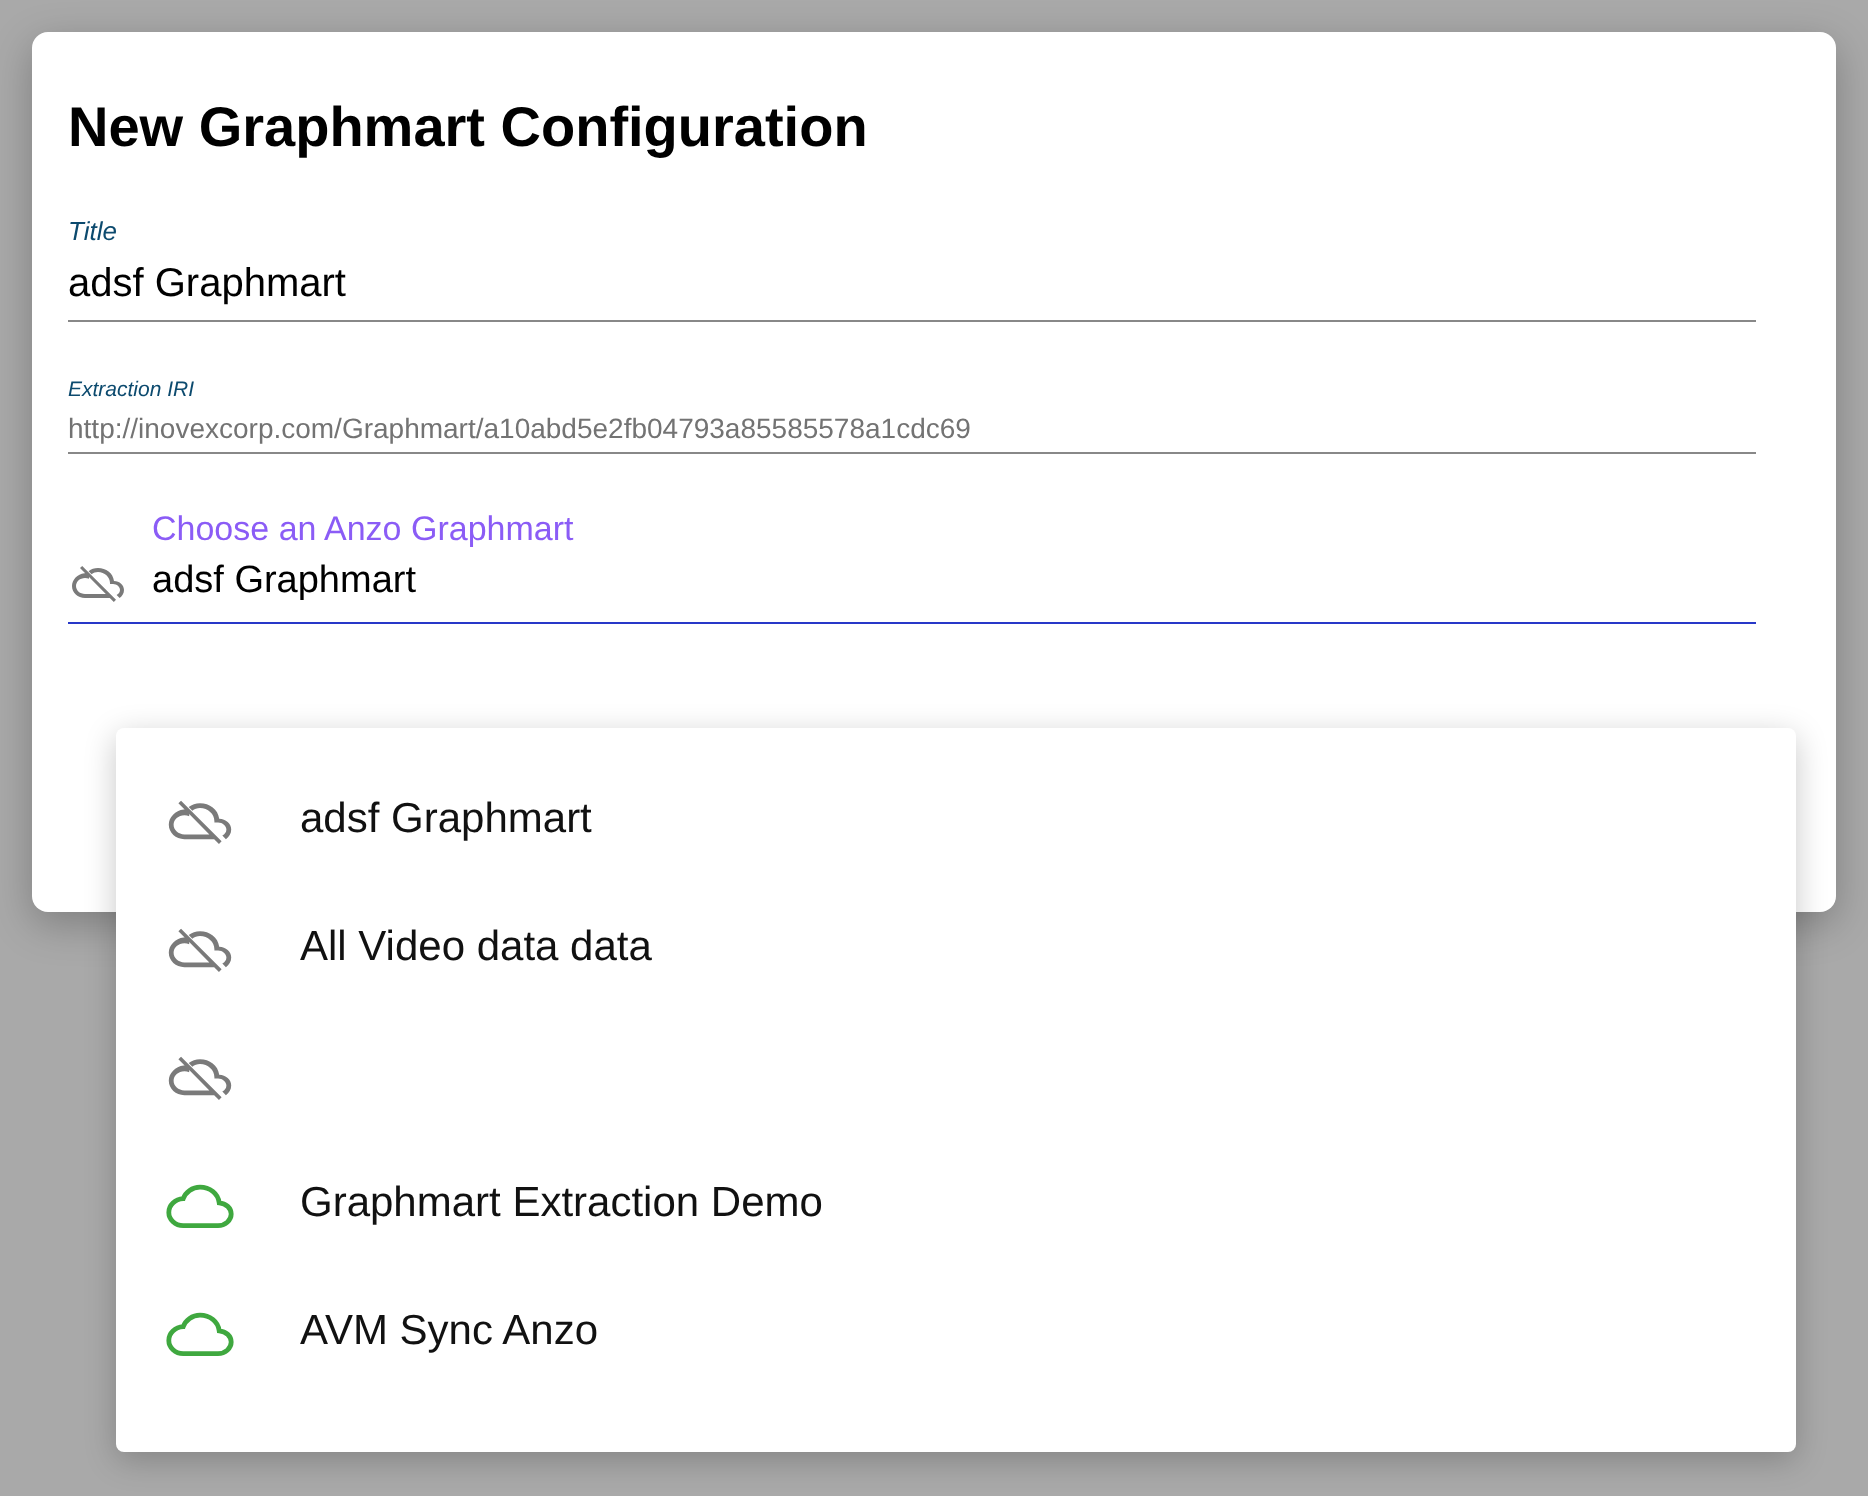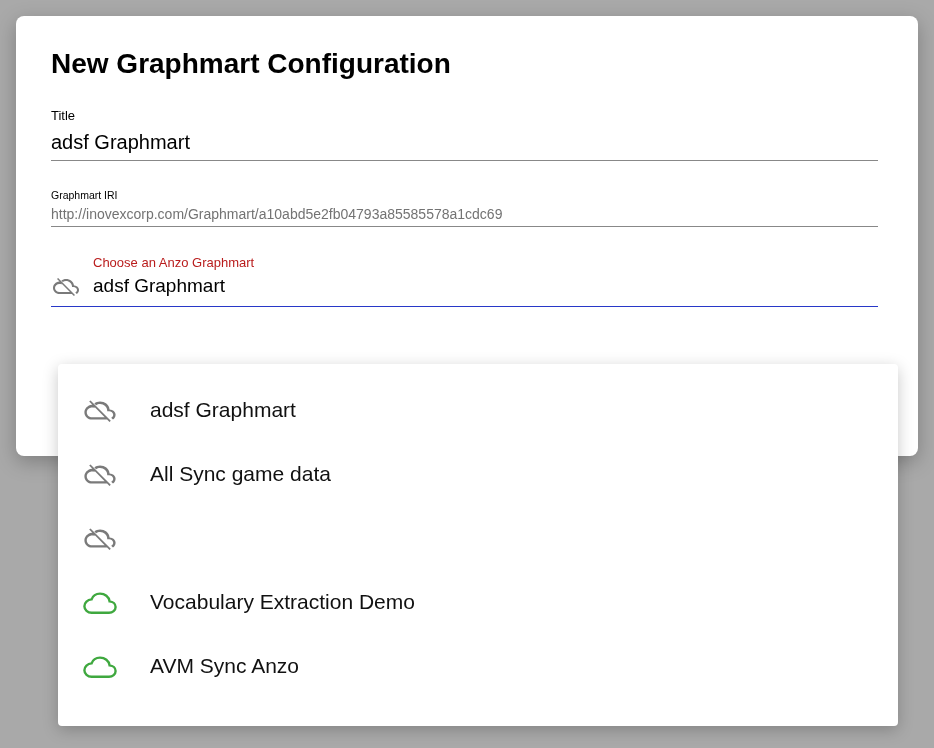--- a/index.html
+++ b/index.html
@@ -13,37 +13,38 @@
     }
     .modal {
       background: #fff;
       border-radius: 8px;
       position: absolute;
       top: 16px;
       left: 16px;
       right: 16px;
       height: 440px;
       box-shadow: 0 6px 20px rgba(0,0,0,0.25);
-      padding: 32px 40px 32px 35px;
+      padding: 32px 40px 32px 18px;
     }
     .modal-title {
       font-size: 28px;
       font-weight: bold;
       color: #000;
       margin-bottom: 28px;
     }
     .field {
       position: relative;
       margin-bottom: 28px;
     }
     .field-label {
       font-size: 13px;
-      color: #000000;
+      color: #0c4a6e;
       margin-bottom: 4px;
       display: block;
+      font-style: italic;
     }
     .field-label.small {
       font-size: 10.5px;
     }
     .field-input {
       width: 100%;
       border: none;
       border-bottom: 1px solid #888;
       font-size: 20px;
       color: #000;
@@ -55,22 +56,22 @@
     .field-input.small {
       font-size: 14px;
       color: #737373;
       padding: 1px 0 4px 0;
     }
     .combo-field {
       position: relative;
       margin-top: 2px;
     }
     .combo-label {
-      font-size: 13px;
-      color: #b91c1c;
+      font-size: 17px;
+      color: #8b5cf6;
       margin-left: 42px;
       margin-bottom: 4px;
       display: block;
     }
     .combo-row {
       display: flex;
       align-items: center;
       border-bottom: 1px solid #2838c8;
       padding-bottom: 8px;
     }
@@ -129,21 +130,21 @@
 
 <div class="modal">
   <h1 class="modal-title">New Graphmart Configuration</h1>
 
   <div class="field">
     <label class="field-label">Title</label>
     <input class="field-input" value="adsf Graphmart" style="">
   </div>
 
   <div class="field">
-    <label class="field-label small">Graphmart IRI</label>
+    <label class="field-label small">Extraction IRI</label>
     <input class="field-input small" value="http://inovexcorp.com/Graphmart/a10abd5e2fb04793a85585578a1cdc69" style="">
   </div>
 
   <div class="combo-field">
     <label class="combo-label">Choose an Anzo Graphmart</label>
     <div class="combo-row">
       <span class="combo-icon">
         <svg width="28" height="22" viewBox="0 0 28 20">
           <path d="M 22 9.5 C 21.5 5.5 18 3 14 3 C 12.2 3 10.6 3.6 9.3 4.6 L 10.8 6.1 C 11.7 5.4 12.8 5 14 5 C 17.3 5 20 7.5 20 10.5 L 20 11 L 21.5 11 C 23.4 11 25 12.4 25 14 C 25 15.1 24.3 16 23.3 16.5 L 24.8 18 C 26.1 17.1 27 15.7 27 14 C 27 11.5 24.8 9.6 22 9.5 Z M 5 3 L 7.6 5.6 C 7.5 5.6 7.3 5.6 7.2 5.6 C 3.7 6 1 8.8 1 12 C 1 15.3 3.9 18 7.5 18 L 19.9 18 L 21.9 20 L 23 18.9 L 6.1 2 Z M 9.5 7.5 L 17.9 16 L 7.5 16 C 5 16 3 14.2 3 12 C 3 9.8 5 8 7.5 8 C 8.2 8 8.9 8.1 9.5 8.4 Z" fill="#7a7a7a"></path>
         </svg>
@@ -162,38 +163,38 @@
     </span>
     <span class="dd-label">adsf Graphmart</span>
   </div>
 
   <div class="dropdown-item">
     <span class="dd-icon">
       <svg width="34" height="24" viewBox="0 0 28 20">
         <path d="M 22 9.5 C 21.5 5.5 18 3 14 3 C 12.2 3 10.6 3.6 9.3 4.6 L 10.8 6.1 C 11.7 5.4 12.8 5 14 5 C 17.3 5 20 7.5 20 10.5 L 20 11 L 21.5 11 C 23.4 11 25 12.4 25 14 C 25 15.1 24.3 16 23.3 16.5 L 24.8 18 C 26.1 17.1 27 15.7 27 14 C 27 11.5 24.8 9.6 22 9.5 Z M 5 3 L 7.6 5.6 C 7.5 5.6 7.3 5.6 7.2 5.6 C 3.7 6 1 8.8 1 12 C 1 15.3 3.9 18 7.5 18 L 19.9 18 L 21.9 20 L 23 18.9 L 6.1 2 Z M 9.5 7.5 L 17.9 16 L 7.5 16 C 5 16 3 14.2 3 12 C 3 9.8 5 8 7.5 8 C 8.2 8 8.9 8.1 9.5 8.4 Z" fill="#7a7a7a"></path>
       </svg>
     </span>
-    <span class="dd-label">All Sync game data</span>
+    <span class="dd-label">All Video data data</span>
   </div>
 
   <div class="dropdown-item">
     <span class="dd-icon">
       <svg width="34" height="24" viewBox="0 0 28 20">
         <path d="M 22 9.5 C 21.5 5.5 18 3 14 3 C 12.2 3 10.6 3.6 9.3 4.6 L 10.8 6.1 C 11.7 5.4 12.8 5 14 5 C 17.3 5 20 7.5 20 10.5 L 20 11 L 21.5 11 C 23.4 11 25 12.4 25 14 C 25 15.1 24.3 16 23.3 16.5 L 24.8 18 C 26.1 17.1 27 15.7 27 14 C 27 11.5 24.8 9.6 22 9.5 Z M 5 3 L 7.6 5.6 C 7.5 5.6 7.3 5.6 7.2 5.6 C 3.7 6 1 8.8 1 12 C 1 15.3 3.9 18 7.5 18 L 19.9 18 L 21.9 20 L 23 18.9 L 6.1 2 Z M 9.5 7.5 L 17.9 16 L 7.5 16 C 5 16 3 14.2 3 12 C 3 9.8 5 8 7.5 8 C 8.2 8 8.9 8.1 9.5 8.4 Z" fill="#7a7a7a"></path>
       </svg>
     </span>
   </div>
 
   <div class="dropdown-item">
     <span class="dd-icon">
       <svg width="34" height="24" viewBox="0 0 28 20">
         <path d="M 22 9.5 C 21.5 5.5 18 3 14 3 C 10.8 3 8 5 7 7.8 C 3.6 8 1 10.5 1 13.5 C 1 16.5 3.7 19 7 19 L 21.5 19 C 24.5 19 27 16.9 27 14.2 C 27 11.7 24.8 9.7 22 9.5 Z" fill="none" stroke="#3fa83f" stroke-width="2"></path>
       </svg>
     </span>
-    <span class="dd-label">Vocabulary Extraction Demo</span>
+    <span class="dd-label">Graphmart Extraction Demo</span>
   </div>
 
   <div class="dropdown-item">
     <span class="dd-icon">
       <svg width="34" height="24" viewBox="0 0 28 20">
         <path d="M 22 9.5 C 21.5 5.5 18 3 14 3 C 10.8 3 8 5 7 7.8 C 3.6 8 1 10.5 1 13.5 C 1 16.5 3.7 19 7 19 L 21.5 19 C 24.5 19 27 16.9 27 14.2 C 27 11.7 24.8 9.7 22 9.5 Z" fill="none" stroke="#3fa83f" stroke-width="2"></path>
       </svg>
     </span>
     <span class="dd-label">AVM Sync Anzo</span>
   </div>

